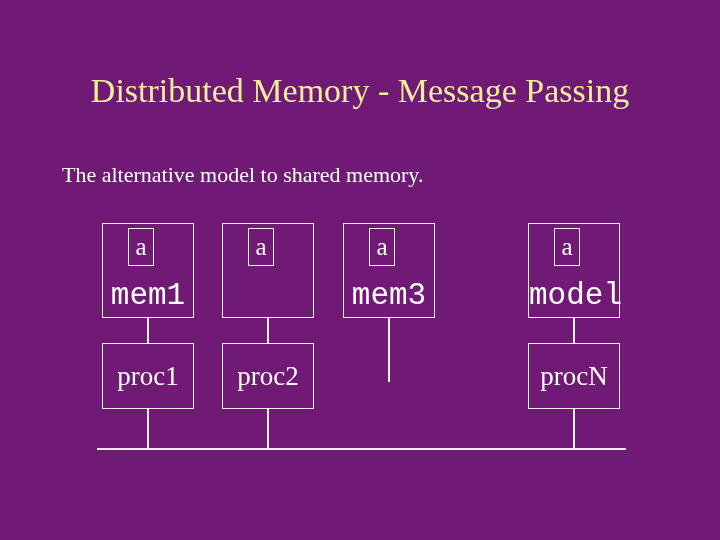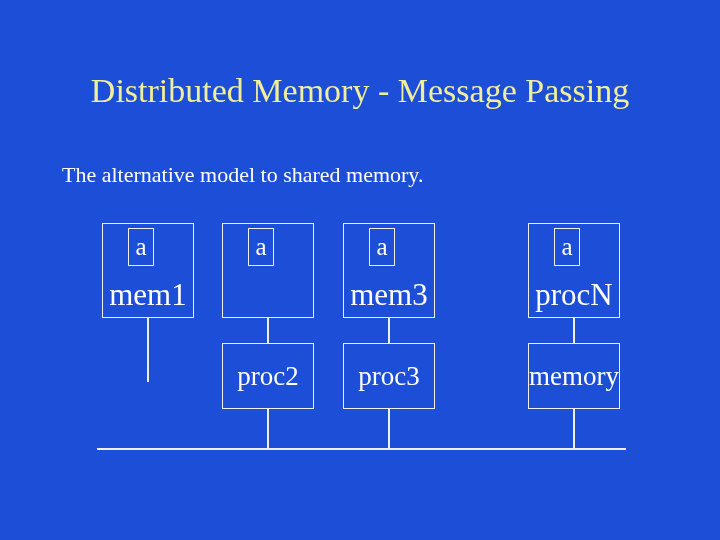--- a/index.html
+++ b/index.html
@@ -7,21 +7,21 @@
   body {
     font-family: "Liberation Serif", "DejaVu Serif", serif;
     background: #0101fa;
     position: relative;
     overflow: hidden;
   }
   .slide {
     position: absolute;
     left: 0; top: 0;
     width: 720px; height: 540px;
-    background: #1d4ed8;
+    background: #701a75;
   }
   .title {
     position: absolute;
     left: 0; top: 70px;
     width: 720px;
     text-align: center;
     font-size: 34px;
     line-height: 1.25;
     color: #efee9b;
     white-space: nowrap;
@@ -63,20 +63,21 @@
     color: #ffffff;
   }
   .mem-label {
     position: absolute;
     left: 0; bottom: 4px;
     width: 100%;
     text-align: center;
     font-size: 31px;
     color: #ffffff;
     white-space: nowrap;
+    font-family: Liberation Mono, monospace;
   }
   .connector {
     width: 2px;
     background: #efefe8;
   }
   .mem-proc-connector { height: 25px; }
   .proc-net-connector { height: 39px; }
   .proc-box {
     width: 92px; height: 66px;
     border: 1.5px solid #efefe8;
@@ -110,20 +111,23 @@
   <div class="subtitle">The alternative model to shared memory.</div>
 
   <div class="column col-0">
     <div class="mem-box">
       <div class="a-box">
         <span>a</span>
       </div>
       <div class="mem-label">mem1</div>
     </div>
     <div class="connector mem-proc-connector"></div>
+    <div class="proc-box">
+      <span>proc1</span>
+    </div>
     <div class="connector proc-net-connector"></div>
   </div>
 
   <div class="column col-1">
     <div class="mem-box">
       <div class="a-box">
         <span>a</span>
       </div>
     </div>
     <div class="connector mem-proc-connector"></div>
@@ -134,35 +138,32 @@
   </div>
 
   <div class="column col-2">
     <div class="mem-box">
       <div class="a-box">
         <span>a</span>
       </div>
       <div class="mem-label">mem3</div>
     </div>
     <div class="connector mem-proc-connector"></div>
-    <div class="proc-box">
-      <span>proc3</span>
-    </div>
     <div class="connector proc-net-connector"></div>
   </div>
 
   <div class="column col-3">
     <div class="mem-box">
       <div class="a-box">
         <span>a</span>
       </div>
-      <div class="mem-label">procN</div>
+      <div class="mem-label">model</div>
     </div>
     <div class="connector mem-proc-connector"></div>
     <div class="proc-box">
-      <span>memory</span>
+      <span>procN</span>
     </div>
     <div class="connector proc-net-connector"></div>
   </div>
 
   <div class="network-line"></div>
 
 </div>
 
 </body></html>

